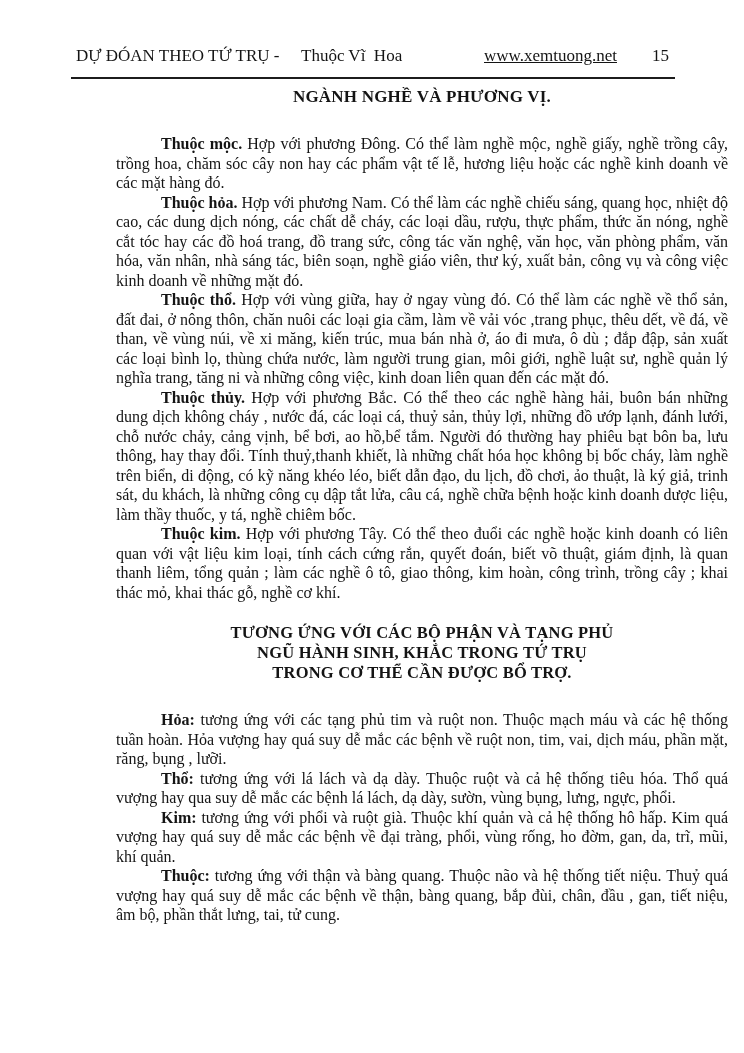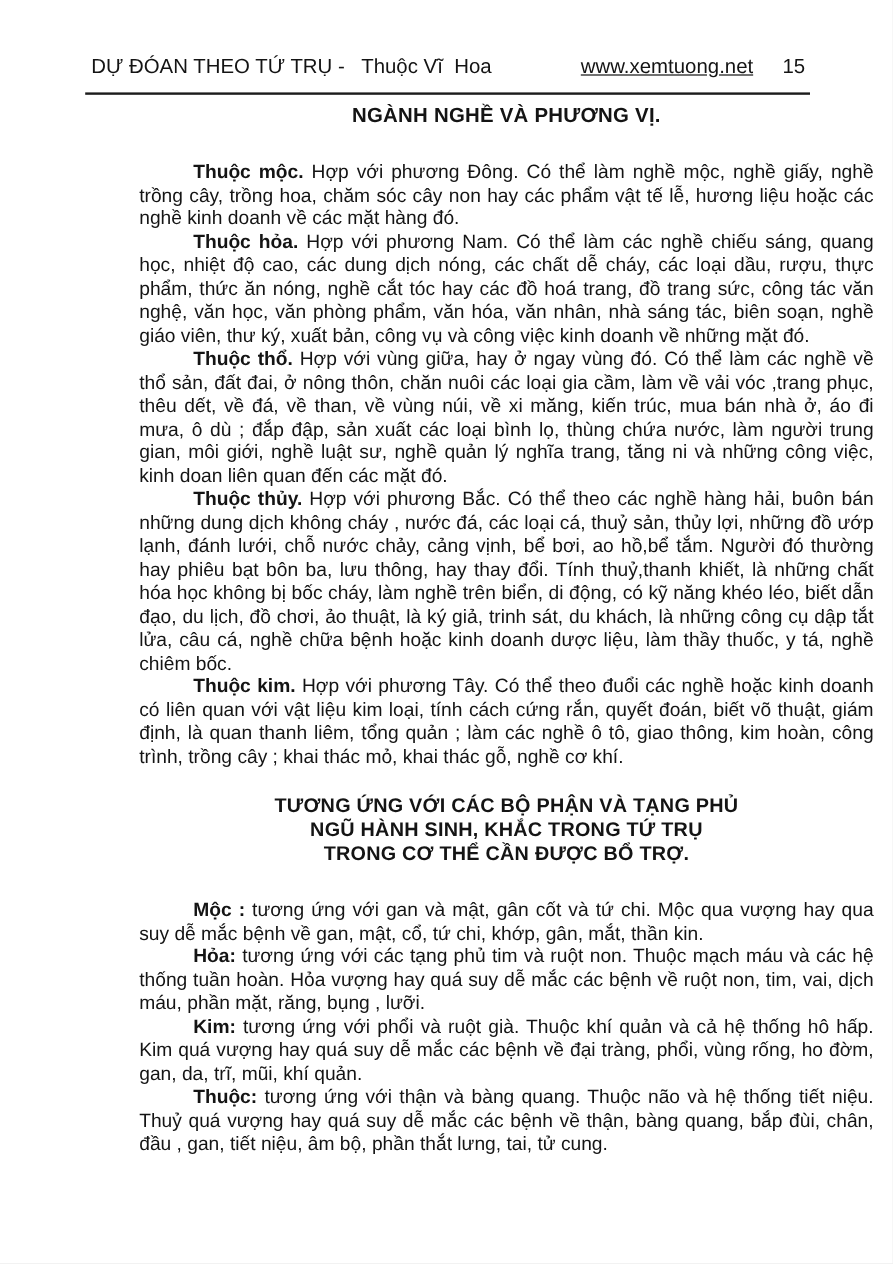--- a/index.html
+++ b/index.html
@@ -2,21 +2,21 @@
 <html><head>
 <meta charset="utf-8">
 <style>
   * { margin: 0; padding: 0; box-sizing: border-box; }
   html, body { background: #e8e8e8; }
   .page {
     position: relative;
     width: 744px;
     height: 1053px;
     background: #ffffff;
-    font-family: Liberation Sans, sans-serif;
+    font-family: Liberation Serif, serif;
     color: #141414;
     overflow: hidden;
     margin: 0 auto;
   }
   .header { position: absolute; top: 0; left: 0; width: 744px; height: 78px; }
   .header span, .header a {
     position: absolute;
     top: 46px;
     font-size: 17px;
     white-space: pre;
@@ -91,23 +91,23 @@
     <p class="body-par"><b>Thuộc thủy.</b><span> Hợp với phương Bắc. Có thể theo các nghề hàng hải, buôn bán những dung dịch không cháy , nước đá, các loại cá, thuỷ sản, thủy lợi, những đồ ướp lạnh, đánh lưới, chỗ nước chảy, cảng vịnh, bể bơi, ao hồ,bể tắm. Người đó thường hay phiêu bạt bôn ba, lưu thông, hay thay đổi. Tính thuỷ,thanh khiết, là những chất hóa học không bị bốc cháy, làm nghề trên biển, di động, có kỹ năng khéo léo, biết dẫn đạo, du lịch, đồ chơi, ảo thuật, là ký giả, trinh sát, du khách, là những công cụ dập tắt lửa, câu cá, nghề chữa bệnh hoặc kinh doanh dược liệu, làm thầy thuốc, y tá, nghề chiêm bốc.</span></p>
 
     <p class="body-par"><b>Thuộc kim.</b><span> Hợp với phương Tây. Có thể theo đuổi các nghề hoặc kinh doanh có liên quan với vật liệu kim loại, tính cách cứng rắn, quyết đoán, biết võ thuật, giám định, là quan thanh liêm, tổng quản ; làm các nghề ô tô, giao thông, kim hoàn, công trình, trồng cây ; khai thác mỏ, khai thác gỗ, nghề cơ khí.</span></p>
 
     <h2 class="sec-title">
       <span>TƯƠNG ỨNG VỚI CÁC BỘ PHẬN VÀ TẠNG PHỦ</span>
       <span>NGŨ HÀNH SINH, KHẮC TRONG TỨ TRỤ</span>
       <span>TRONG CƠ THỂ CẦN ĐƯỢC BỔ TRỢ.</span>
     </h2>
 
-    <p class="body-par"><b>Mộc :</b><span> tương ứng với gan và mật, gân cốt và tứ chi. Mộc qua vượng hay qua suy dễ mắc bệnh về gan, mật, cổ, tứ chi, khớp, gân, mắt, thần kin.</span></p>
 
     <p class="body-par"><b>Hỏa:</b><span>  tương ứng với các tạng phủ tim và ruột non. Thuộc mạch máu và các hệ thống tuần hoàn. Hỏa vượng hay quá suy dễ mắc các bệnh về ruột non, tim, vai, dịch máu, phần mặt, răng, bụng , lưỡi.</span></p>
 
+    <p class="body-par"><b>Thổ:</b><span> tương ứng với lá lách và dạ dày. Thuộc ruột và cả hệ thống tiêu hóa. Thổ quá vượng hay qua suy dễ mắc các bệnh lá lách, dạ dày, sườn, vùng bụng, lưng, ngực, phổi.</span></p>
 
     <p class="body-par"><b>Kim:</b><span> tương ứng với phổi và ruột già. Thuộc khí quản và cả hệ thống hô hấp. Kim quá vượng hay quá suy dễ mắc các bệnh về đại tràng, phổi, vùng rống, ho đờm, gan, da, trĩ, mũi, khí quản.</span></p>
 
     <p class="body-par"><b>Thuộc:</b><span> tương ứng với thận và bàng quang. Thuộc não và hệ thống tiết niệu. Thuỷ quá vượng hay quá suy dễ mắc các bệnh về thận, bàng quang, bắp đùi, chân, đầu , gan, tiết niệu, âm bộ, phần thắt lưng, tai, tử cung.</span></p>
 
   </div>
 </div>
 
 </body></html>

